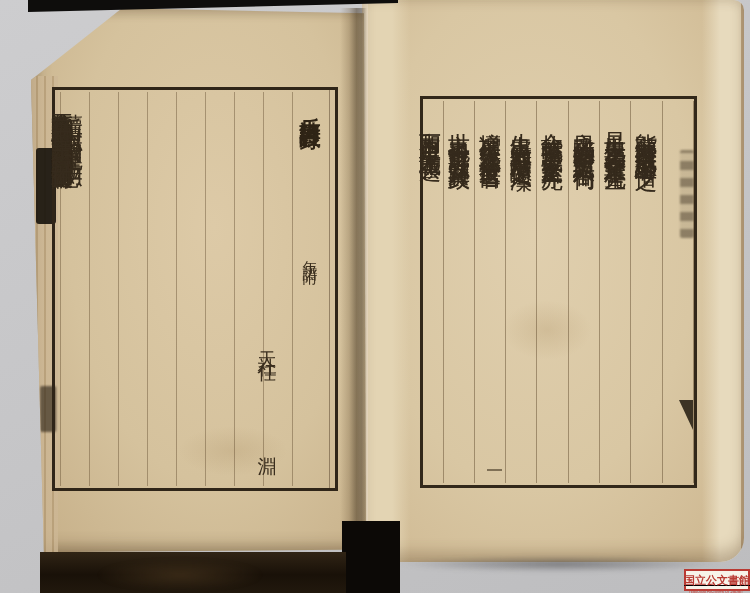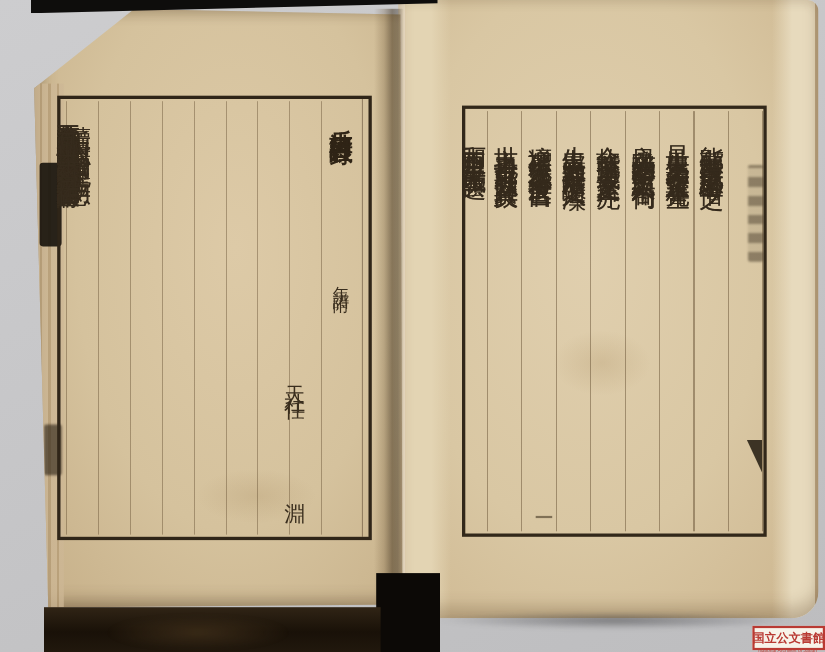--- a/index.html
+++ b/index.html
@@ -121,21 +121,21 @@
     position:absolute;left:400px;top:556px;width:320px;height:16px;
     background:radial-gradient(ellipse,rgba(55,55,58,.5),rgba(0,0,0,0) 72%);filter:blur(2px);
   }
   .top-bar{
     position:absolute;left:28px;top:0;width:370px;height:12px;background:#0e0d0c;
     clip-path:polygon(0 0,100% 0,100% 25%,0 100%);
   }
   .stamp{
     position:absolute;left:684px;top:569px;width:62px;height:18px;
     background:#f7f3e9;border:2px solid #b93a33;box-sizing:content-box;
-    display:flex;align-items:center;justify-content:center;
+    display:flex;align-items:center;justify-content:center;text-decoration:underline;
   }
   .stamp-text{font-size:11px;font-weight:bold;color:#b93a33;letter-spacing:0;white-space:nowrap;
     font-family:"DejaVu Serif","Liberation Serif",serif;}
   .stamp-subtext{
     position:absolute;left:682px;top:589px;width:68px;text-align:center;
     font-size:4.5px;color:#c04038;font-family:"Liberation Sans","DejaVu Sans",sans-serif;white-space:nowrap;
   }
 </style>
 </head>
 <body>

